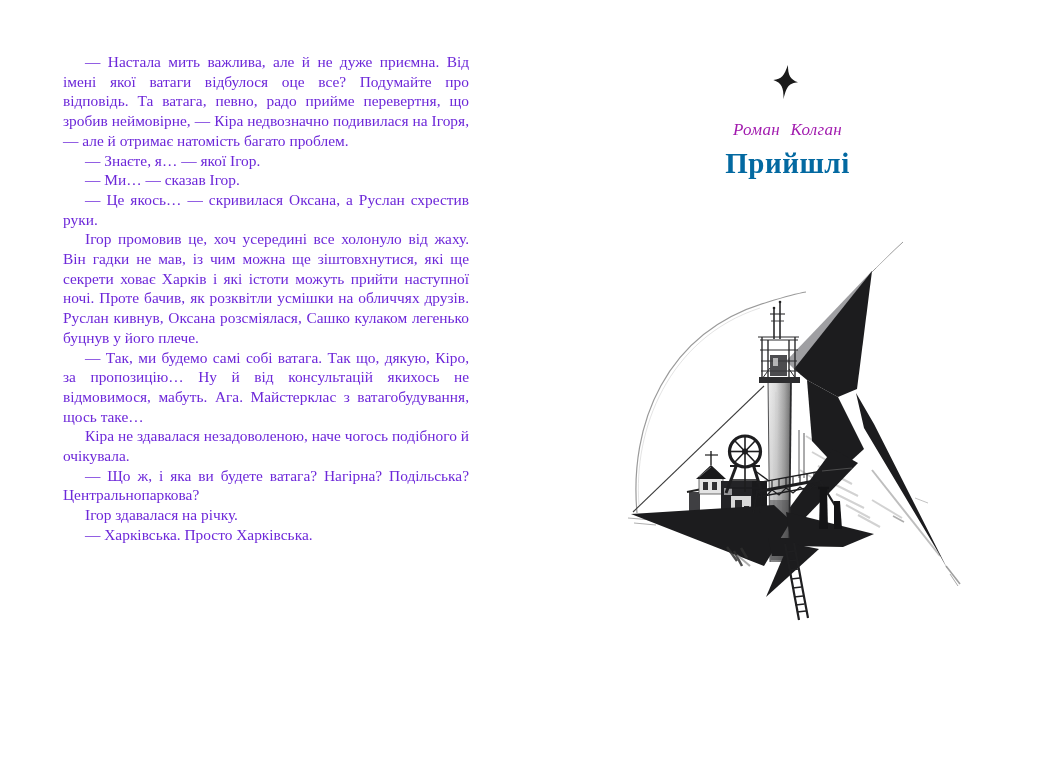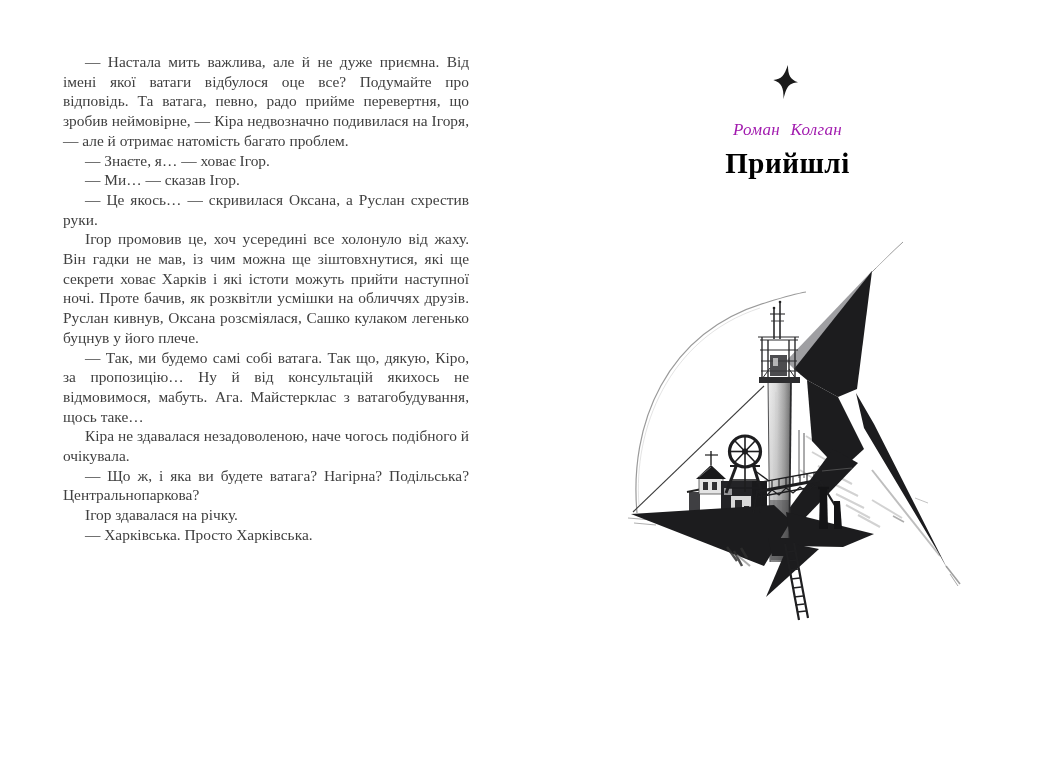--- a/index.html
+++ b/index.html
@@ -5,47 +5,47 @@
   html,body{margin:0;padding:0;}
   body{
     width:1050px;height:760px;position:relative;overflow:hidden;
     background:#ffffff;
     font-family:"Liberation Serif", serif;
   }
   .spread{position:absolute;inset:0;background:#ffffff;}
   
   .body-text{
     position:absolute;left:63px;top:52px;width:406px;
-    font-size:15.4px;line-height:19.7px;color:#404040;
+    font-size:15.4px;line-height:19.7px;color:#6d28d9;
     text-align:justify;
   }
   .body-text p{margin:0;text-indent:22px;}
   
   .right-page{position:absolute;left:525px;top:0;width:525px;height:760px;}
   .ornament{position:absolute;left:246px;top:59px;width:28px;height:46px;}
   .chapter-author{
     position:absolute;left:0;top:120px;width:525px;
     text-align:center;font-style:italic;font-size:17px;color:#a21caf;
     word-spacing:0.35em;letter-spacing:0.3px;
   }
   .chapter-title{
     position:absolute;left:0;top:147px;width:525px;
-    text-align:center;font-weight:700;font-size:29px;color:#000000;
+    text-align:center;font-weight:700;font-size:29px;color:#0369a1;
     letter-spacing:0.5px;
   }
   .illustration{position:absolute;left:75px;top:230px;width:440px;height:430px;}
 </style>
 </head>
 <body>
 
 <div class="spread">
 
   <div class="body-text">
       <p>— Настала мить важлива, але й не дуже приємна. Від імені якої ватаги відбулося оце все? Подумайте про відповідь. Та ватага, певно, радо прийме перевертня, що зробив неймовірне, — Кіра недвозначно подивилася на Ігоря, — але й отримає натомість багато проблем.</p>
-      <p>— Знаєте, я… — ховає Ігор.</p>
+      <p>— Знаєте, я… — якої Ігор.</p>
       <p>— Ми… — сказав Ігор.</p>
       <p>— Це якось… — скривилася Оксана, а Руслан схрестив руки.</p>
       <p>Ігор промовив це, хоч усередині все холонуло від жаху. Він гадки не мав, із чим можна ще зіштовхнутися, які ще секрети ховає Харків і які істоти можуть прийти наступної ночі. Проте бачив, як розквітли усмішки на обличчях друзів. Руслан кивнув, Оксана розсміялася, Сашко кулаком легенько буцнув у його плече.</p>
       <p>— Так, ми будемо самі собі ватага. Так що, дякую, Кіро, за пропозицію… Ну й від консультацій якихось не відмовимося, мабуть. Ага. Майстерклас з ватагобудування, щось таке…</p>
       <p>Кіра не здавалася незадоволеною, наче чогось подібного й очікувала.</p>
       <p>— Що ж, і яка ви будете ватага? Нагірна? Подільська? Центральнопаркова?</p>
       <p>Ігор здавалася на річку.</p>
       <p>— Харківська. Просто Харківська.</p>
     </div>
 

